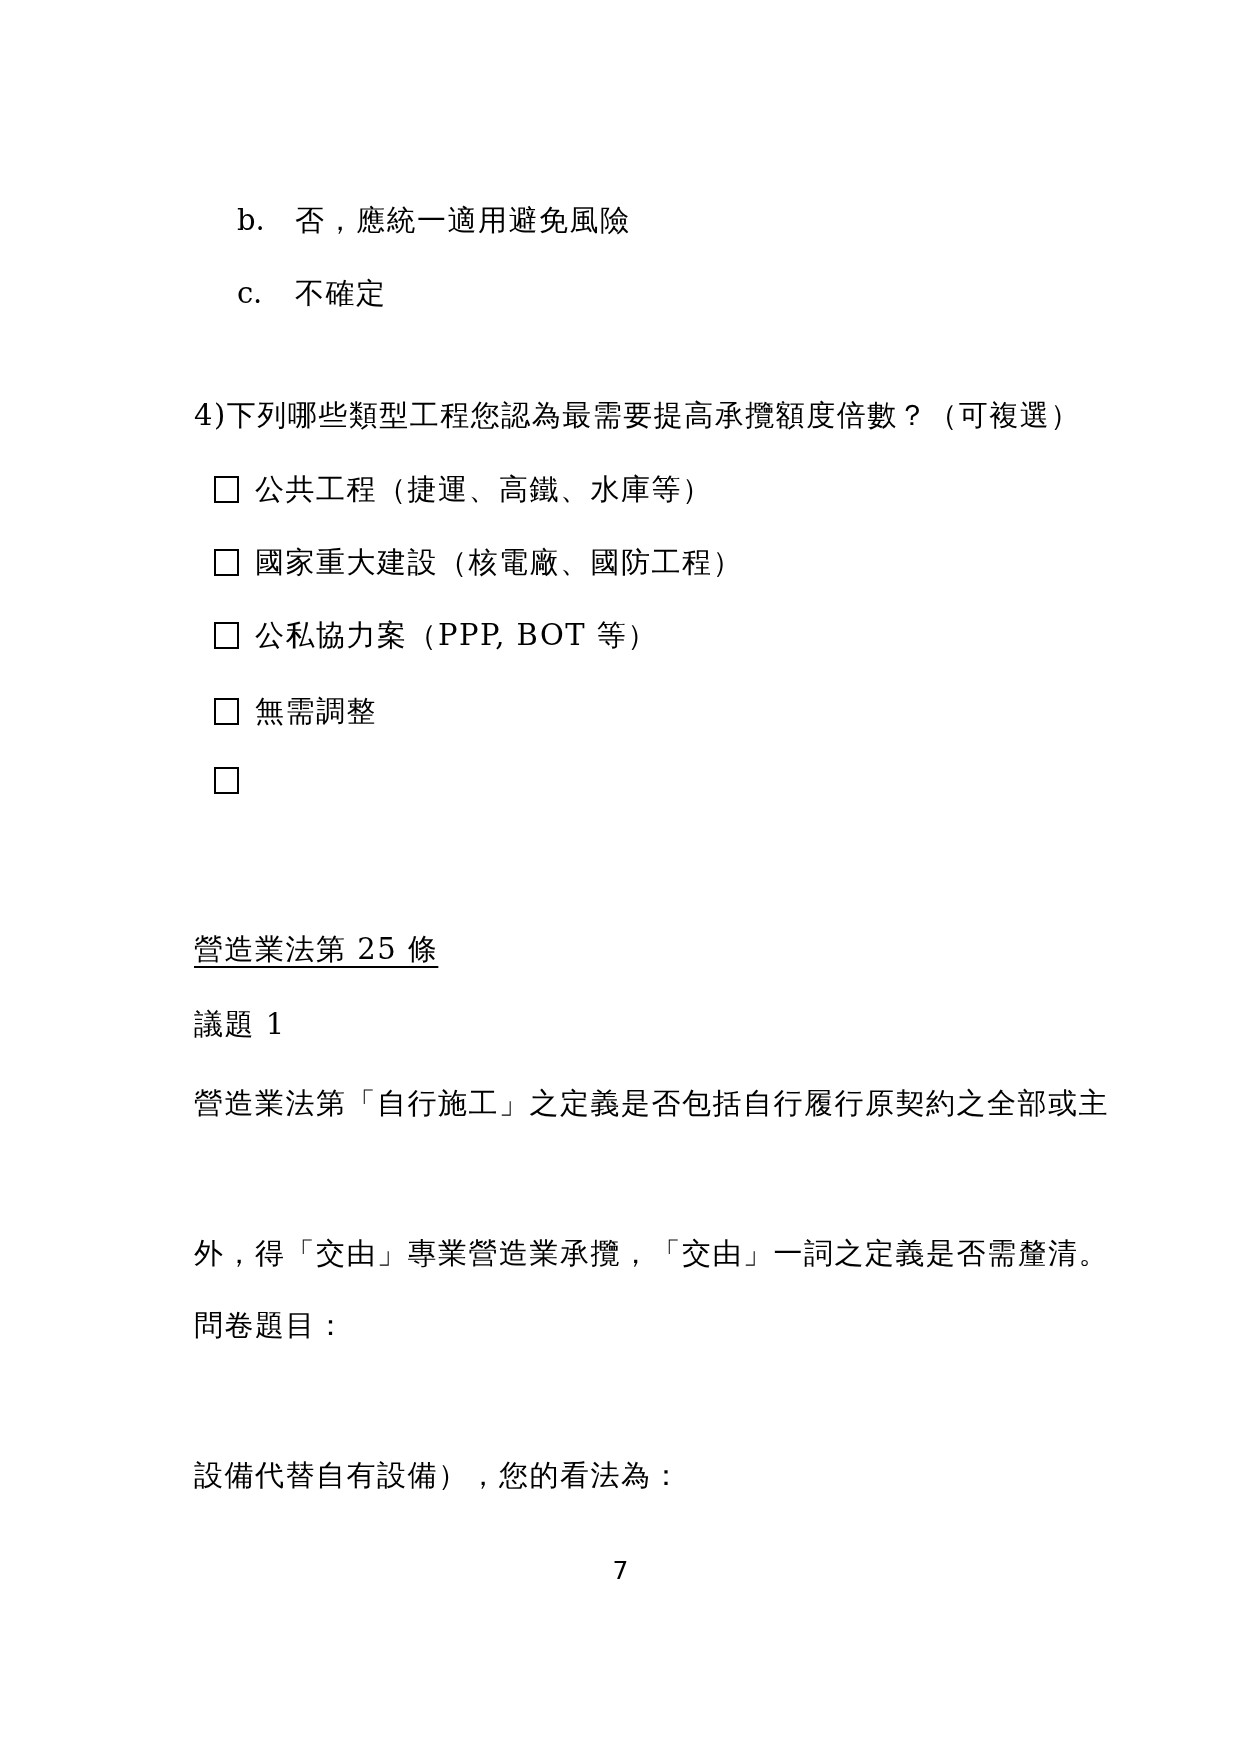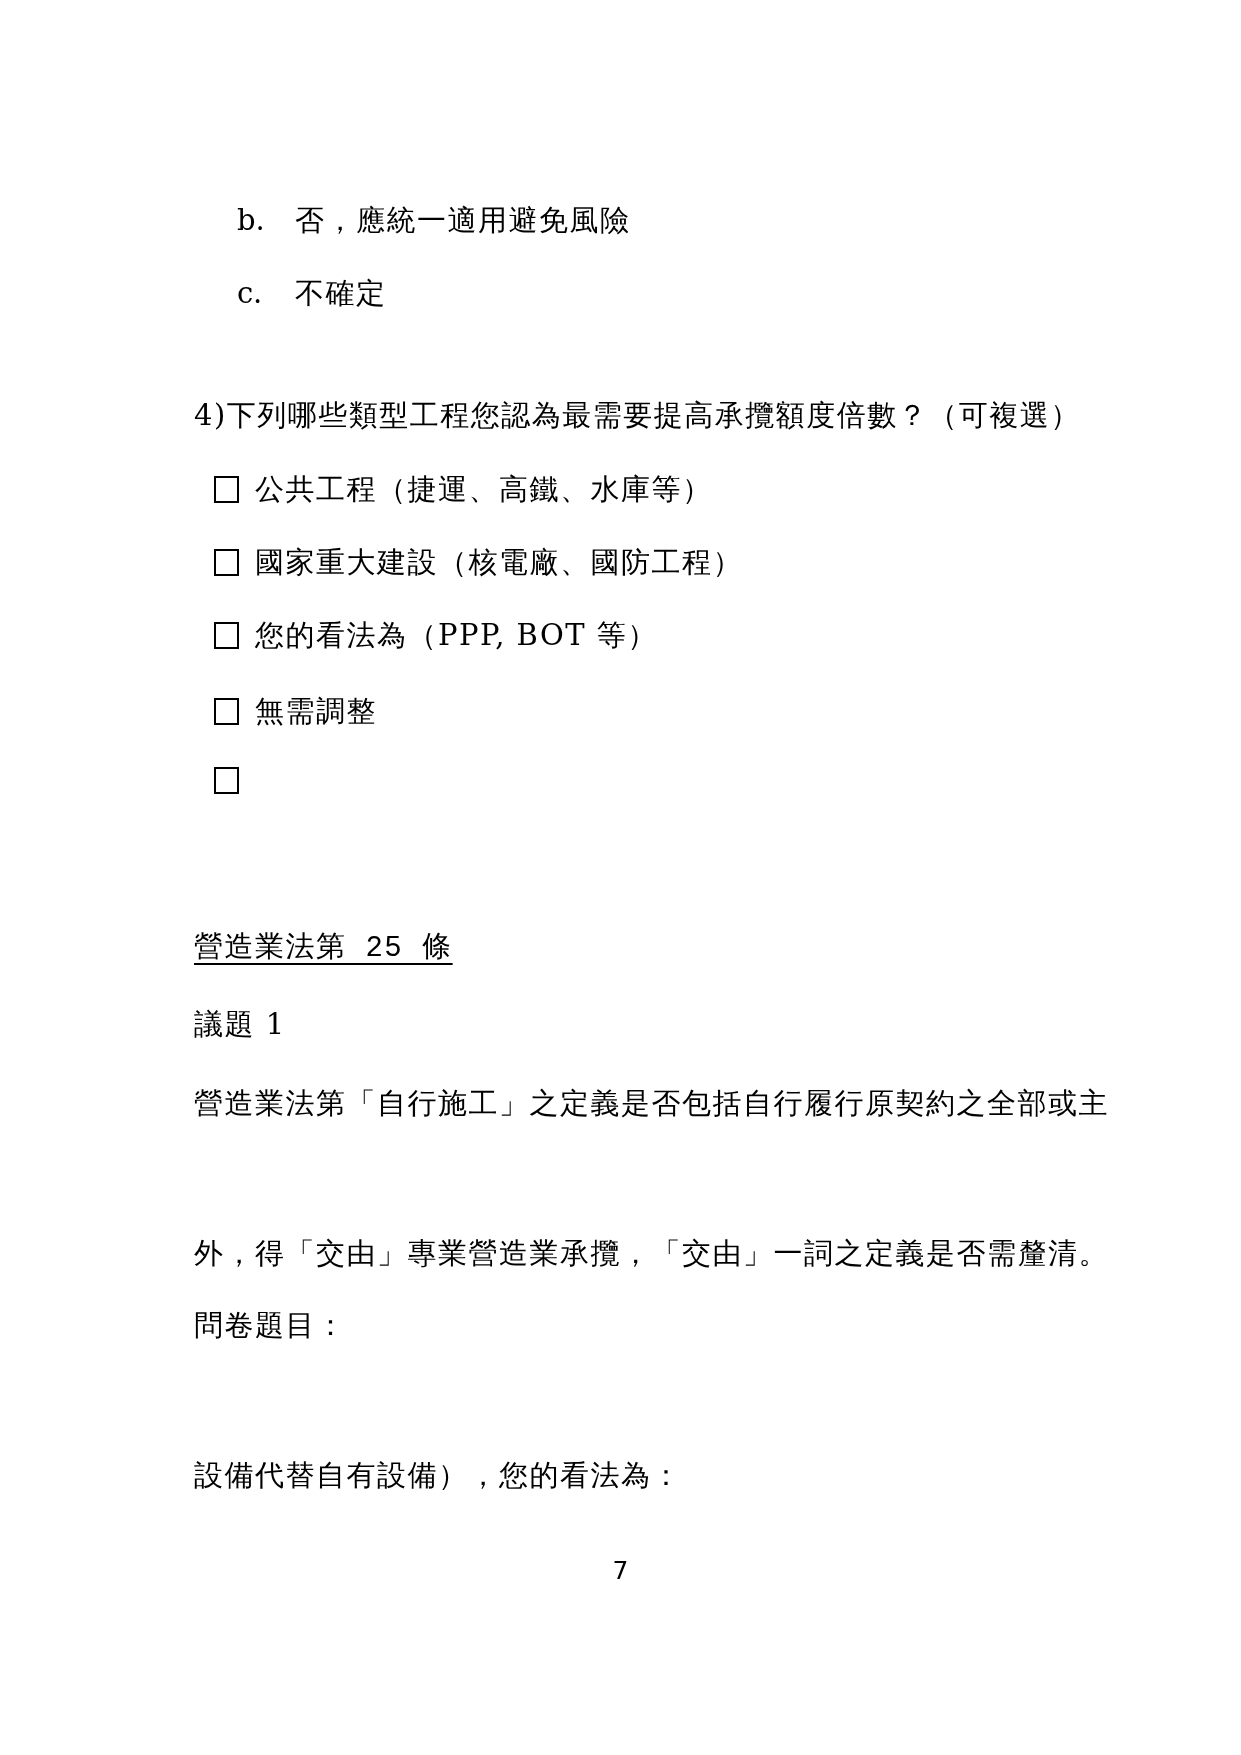--- a/index.html
+++ b/index.html
@@ -42,21 +42,20 @@
     height: 23px;
     border: 2px solid #000000;
     background: #ffffff;
     margin-right: 16px;
     flex: 0 0 auto;
   }
   .section-heading {
     text-decoration: underline;
     text-decoration-thickness: 2px;
     text-underline-offset: 7px;
-    font-family: Liberation Mono, monospace;
   }
   .page-number {
     position: absolute;
     top: 1556px;
     left: 0;
     width: 100%;
     text-align: center;
     font-size: 25px;
     letter-spacing: 0;
     font-family: "DejaVu Sans", "Liberation Sans", sans-serif;
@@ -80,21 +79,21 @@
   <div class="line cb-row" style="top:472px">
     <span class="cbox"></span>
     <span>公共工程（捷運、高鐵、水庫等）</span>
   </div>
   <div class="line cb-row" style="top:545px">
     <span class="cbox"></span>
     <span>國家重大建設（核電廠、國防工程）</span>
   </div>
   <div class="line cb-row" style="top:618px">
     <span class="cbox"></span>
-    <span>您的看法為（PPP, BOT 等）</span>
+    <span>公私協力案（PPP, BOT 等）</span>
   </div>
   <div class="line cb-row" style="top:694px">
     <span class="cbox"></span>
     <span>無需調整</span>
   </div>
   <div class="line cb-row" style="top:767px">
     <span class="cbox"></span>
   </div>
 
   <div class="line section-heading" style="top:932px">營造業法第 25 條</div>

